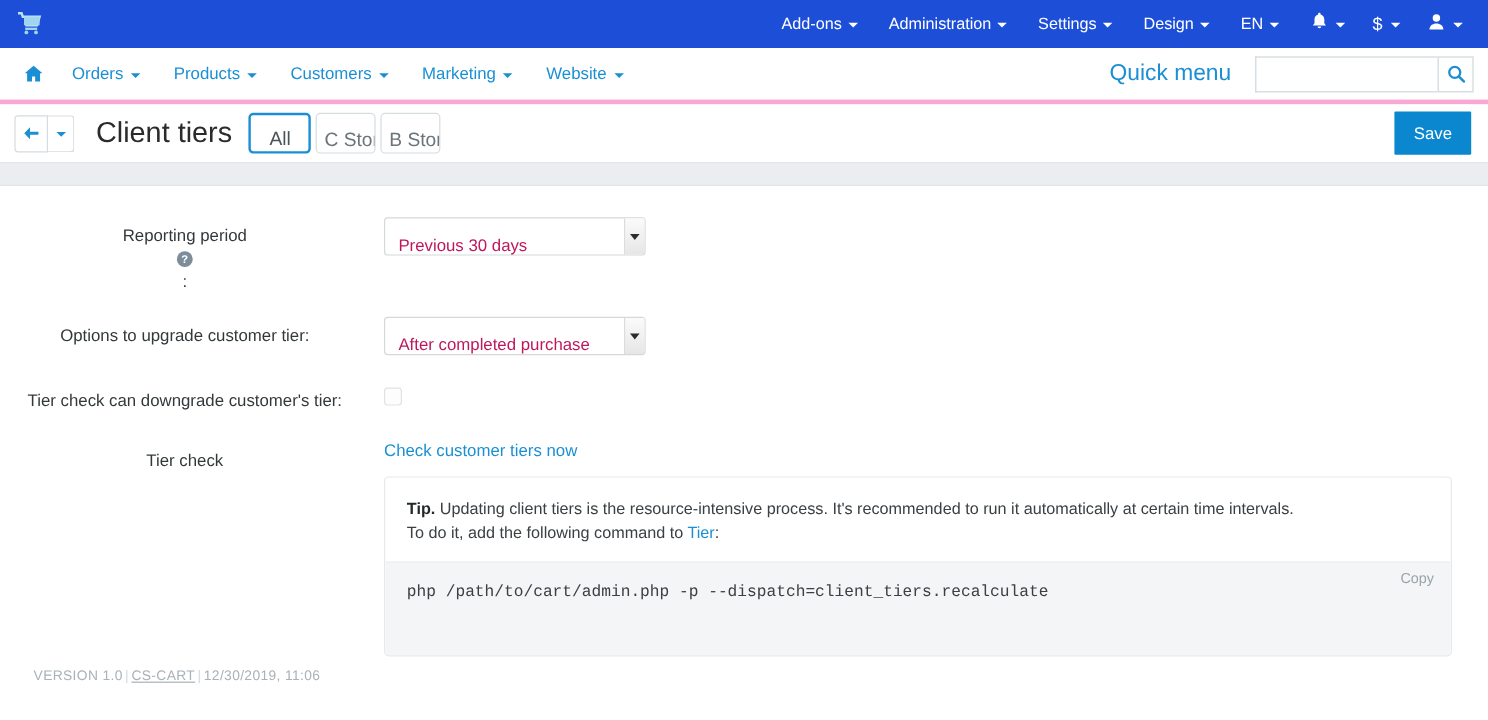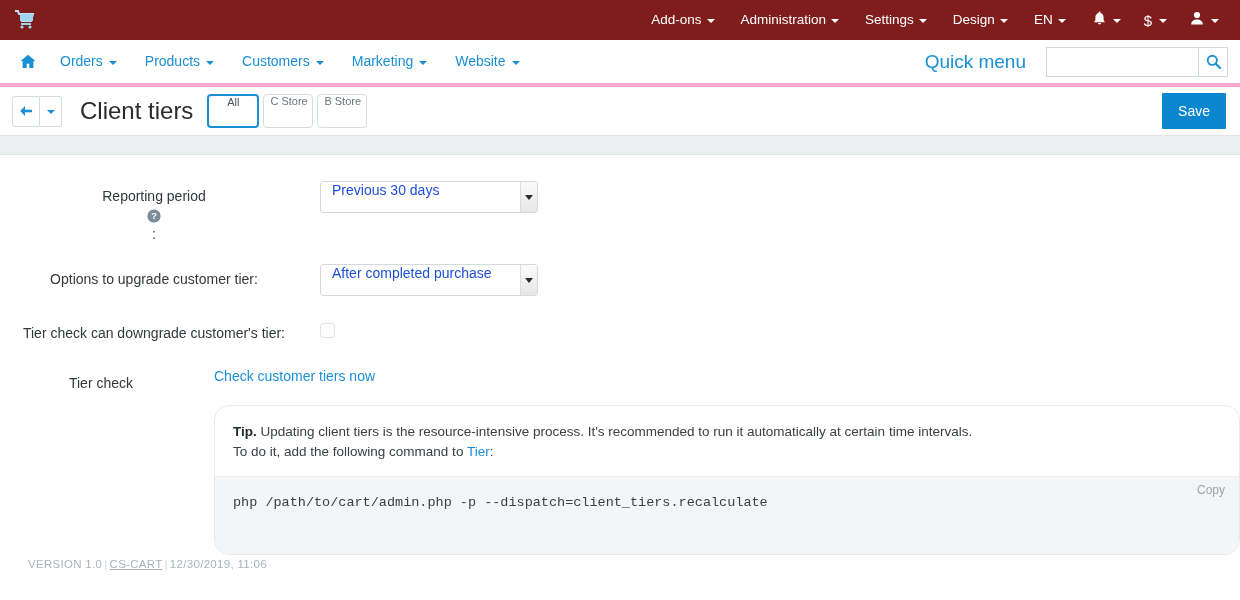--- a/index.html
+++ b/index.html
@@ -7,21 +7,21 @@
     margin: 0; padding: 0;
     width: 1240px; height: 600px;
     background: #ffffff;
     font-family: "Liberation Sans", sans-serif;
     overflow: hidden;
   }
 
   
   .topbar {
     height: 40px;
-    background: #7f1d1d;
+    background: #1d4ed8;
     display: flex;
     align-items: center;
     padding: 0 12px 0 14px;
     color: #ffffff;
   }
   .cart-logo { width: 26px; height: 24px; display: flex; align-items: center; }
   .topbar-spacer { flex: 1; }
   .topmenu { display: flex; align-items: center; }
   .topmenu-item {
     color: #ffffff;
@@ -119,22 +119,22 @@
     line-height: 1;
     white-space: nowrap;
   }
   .tabs { display: flex; margin-left: 14px; align-items: center; }
   .tab {
     height: 34px;
     border: 1px solid #d6dde1;
     border-radius: 4px;
     background: #ffffff;
     color: #6a7479;
-    font-size: 11px;
-    display: flex; align-items: flex-start; justify-content: center;
+    font-size: 16px;
+    display: flex; align-items: flex-end; justify-content: center;
     padding: 0 6px;
     cursor: pointer;
     overflow: hidden;
     white-space: nowrap;
     margin-right: 4px;
   }
   .tab.active {
     border: 2px solid #1a8fd4;
     color: #4a5458;
     width: 52px;
@@ -181,22 +181,22 @@
     width: 14px; height: 14px;
     position: relative; top: 1px;
   }
   .form-field { flex: 1; }
   .select-box {
     width: 218px; height: 32px;
     border: 1px solid #d4d9dc;
     border-radius: 3px;
     background: #ffffff;
     font-size: 14px;
-    color: #1d4ed8;
-    display: flex; align-items: flex-start;
+    color: #be185d;
+    display: flex; align-items: flex-end;
     padding-left: 11px;
     position: relative;
     cursor: pointer;
   }
   .select-arrow {
     position: absolute; right: 0px; top: 0px;
     width: 17px; height: 30px;
     background: linear-gradient(to bottom, #fbfbfb, #e6e6e6);
     border-left: 1px solid #dcdcdc;
     display: flex; align-items: center; justify-content: center;
@@ -214,24 +214,24 @@
     border-radius: 3px;
     background: #fdfdfd;
     cursor: pointer;
     margin-top: 5px;
   }
   .link { color: #1a8fd4; text-decoration: none; cursor: pointer; }
   .tiercheck-link { font-size: 14px; }
 
   
   .tip-panel {
-    margin-top: 20px;
-    width: 1026px;
+    margin-top: 12px;
+    width: 890px;
     border: 1px solid #e6e9eb;
-    border-radius: 15px;
+    border-radius: 4px;
     background: #ffffff;
     overflow: hidden;
   }
   .tip-body {
     padding: 16px 18px 14px 18px;
     font-size: 13.5px;
     color: #3a4043;
     line-height: 20px;
   }
   .tip-body b { color: #23282b; }

